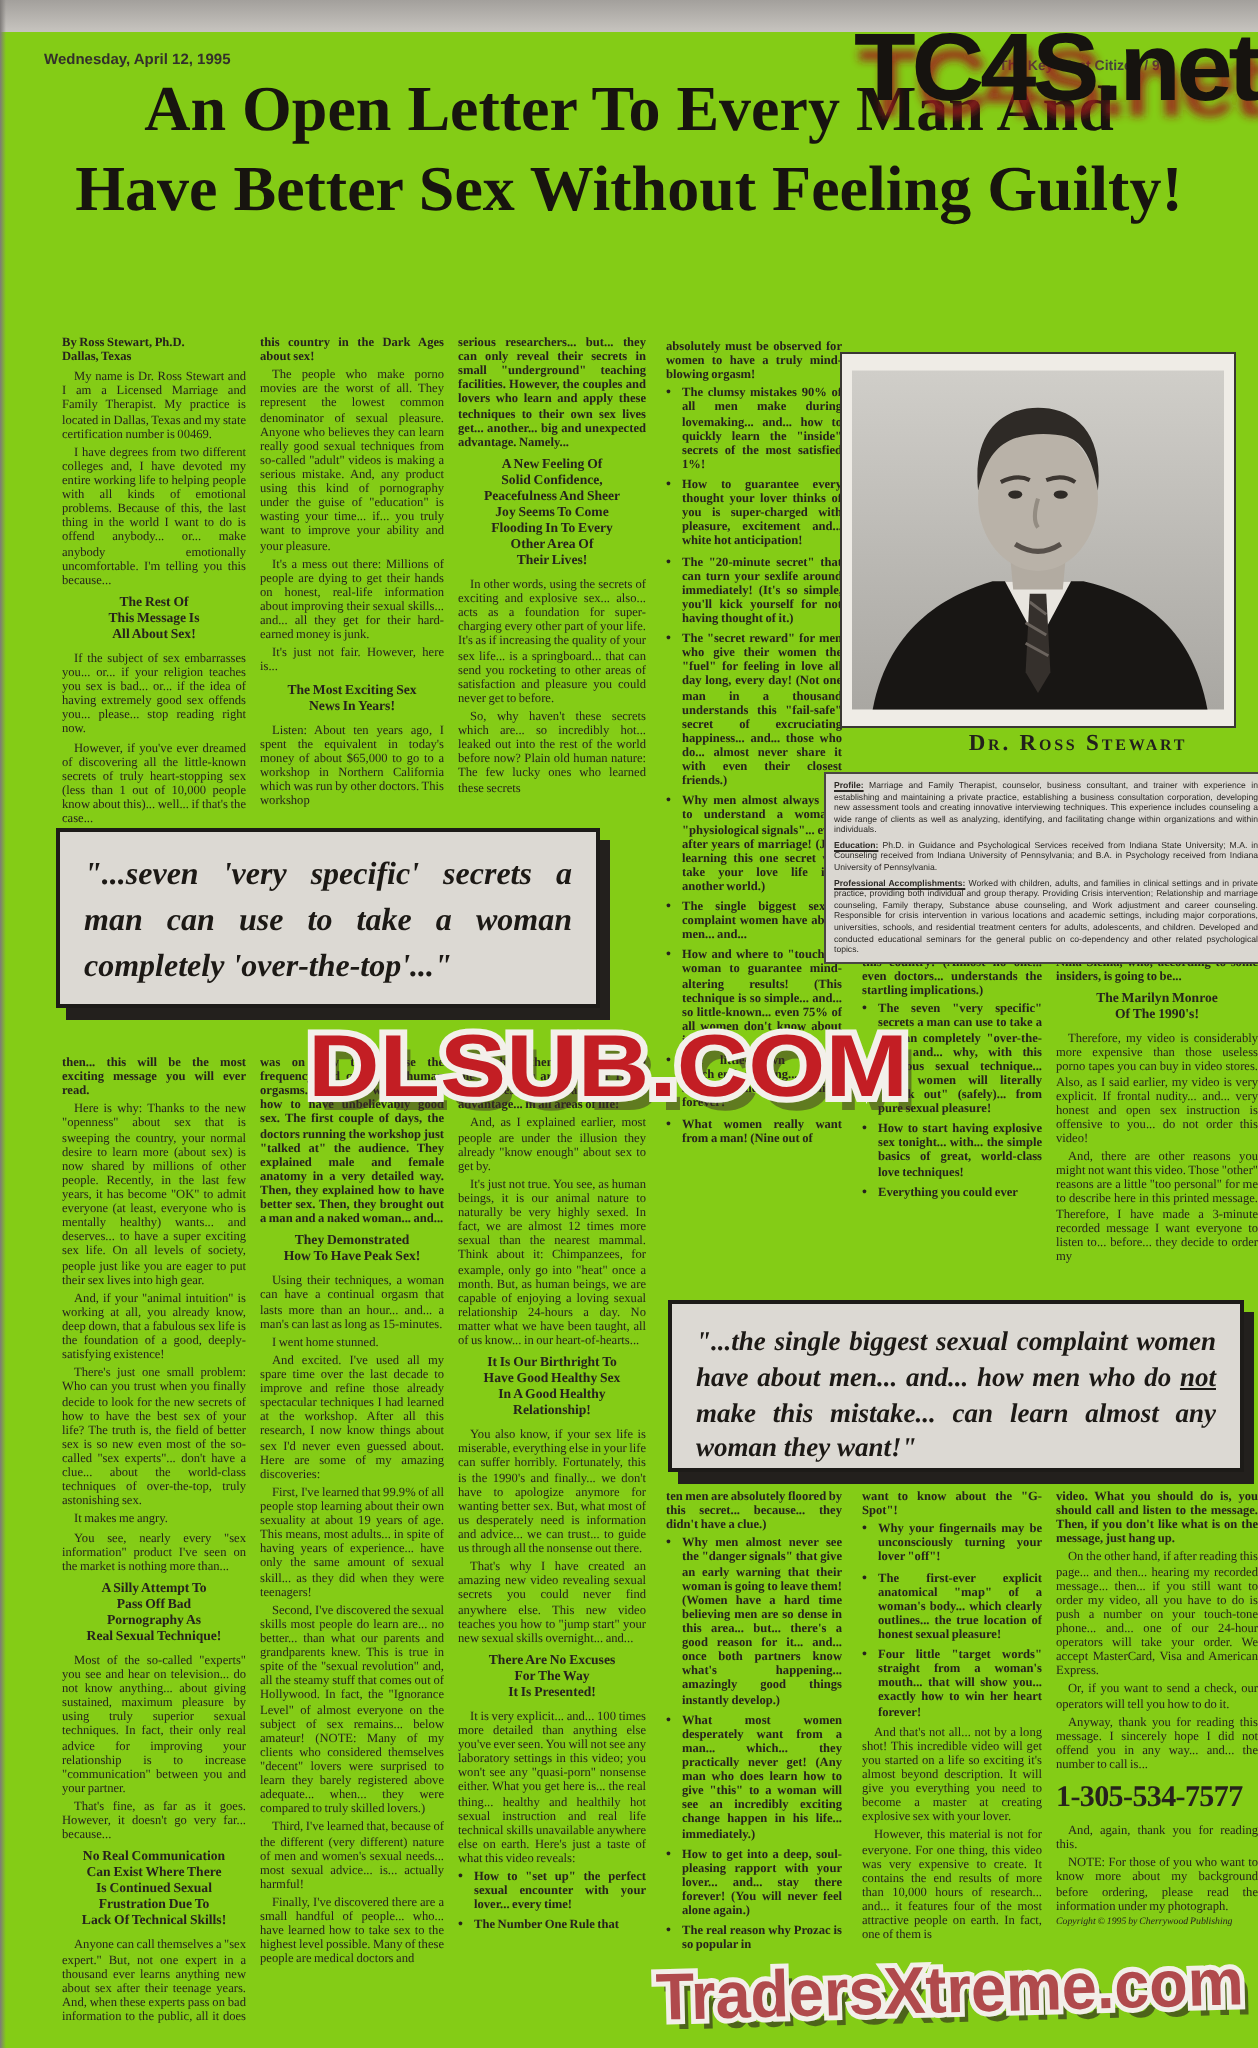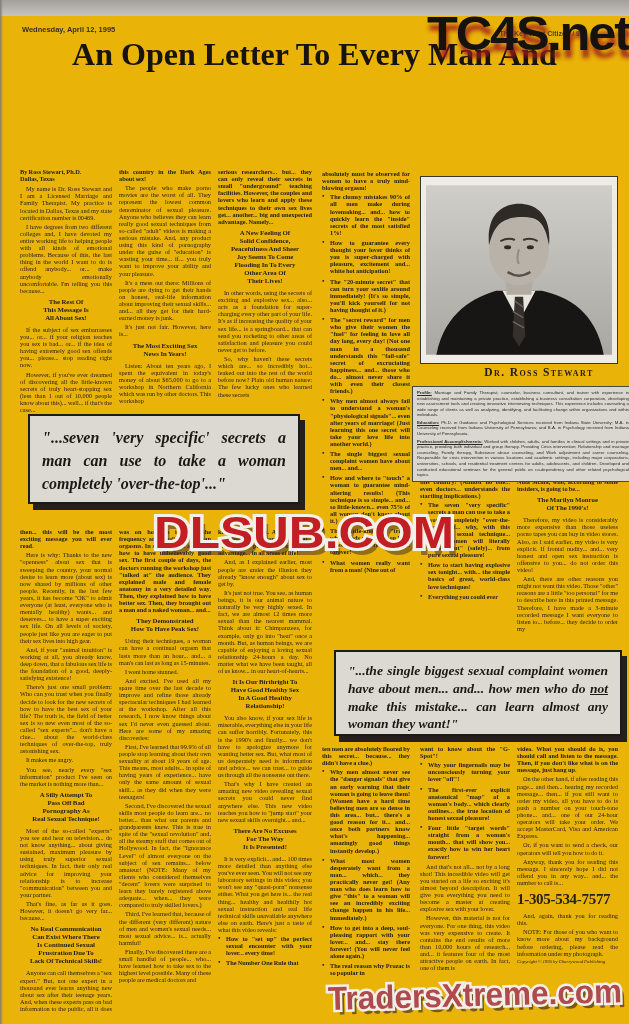--- a/index.html
+++ b/index.html
@@ -2,35 +2,35 @@
 <html><head>
 <meta charset="utf-8">
 <style>
   html,body{margin:0;padding:0;background:#8f8d8a;}
   .page{position:relative;width:629px;height:1024px;overflow:hidden;
     background:
       radial-gradient(ellipse at 2% 0%, rgba(0,0,0,0.18), transparent 18%),
       radial-gradient(ellipse at 50% 120%, rgba(0,0,0,0.05), transparent 40%),
       linear-gradient(#bdbab5, #d9d6d0 22px, #d9d6d0 96%, #cuc 100%),
       #d9d6d0;
-    background-color:#eab308;
+    background-color:#84cc16;
     font-family:"Liberation Serif", serif; color:#26221d;}
   .scan-top{position:absolute;top:0;left:0;right:0;height:16px;
     background:linear-gradient(#a3a09c,#c7c4bf);}
   .scan-left{position:absolute;top:0;left:0;bottom:0;width:3px;
     background:linear-gradient(90deg,#7e7b78,rgba(126,123,120,0));}
   .date{position:absolute;left:22px;top:25px;font-family:"Liberation Sans",sans-serif;
     font-weight:bold;font-size:7.5px;color:#33302b;}
   .publication{position:absolute;right:44px;top:30px;font-family:"Liberation Sans",sans-serif;
     font-weight:bold;font-size:7px;color:#45423d;z-index:2;}
   .headline{position:absolute;left:8px;right:8px;top:34px;text-align:center;
     font-weight:bold;font-size:32px;line-height:1.26;color:#17140f;z-index:3;}
   
   .seg{position:absolute;overflow:hidden;font-size:6.3px;line-height:1.13;
-    text-align:justify;word-spacing:-0.3px;}
+    text-align:justify;word-spacing:-0.3px;margin-left:11px;}
   .blk{margin:0 0 2px 0;}
   .blk.p{text-indent:6px;}
   .blk.fr{font-weight:bold;}
   .blk.by{font-weight:bold;white-space:pre-line;margin-bottom:3px;}
   .blk.h{font-weight:bold;text-align:center;white-space:pre-line;margin:4px 0;
     font-size:6.8px;line-height:1.18;text-indent:0;}
   .blk.li{position:relative;padding-left:8px;font-weight:bold;margin:0 0 3px 0;}
   .blk.li::before{content:"\2022";position:absolute;left:0;top:0;font-size:7px;}
   .blk.big{font-weight:bold;font-size:15px;line-height:1.2;white-space:nowrap;
     letter-spacing:-0.3px;margin:4px 0;text-align:left;}
@@ -78,20 +78,21 @@
 
 <div class="page">
   <div class="scan-top"></div>
   <div class="scan-left"></div>
 
   <div class="date">Wednesday, April 12, 1995</div>
   <div class="publication">The Key West Citizen / 9A</div>
 
   <div class="headline">
     <div>An Open Letter To Every Man And</div>
+    <div>Have Better Sex Without Feeling Guilty!</div>
   </div>
 
   <div class="seg" id="col1a">
       <div class="blk by">By Ross Stewart, Ph.D.
 Dallas, Texas</div>
       <div class="blk p">My name is Dr. Ross Stewart and I am a Licensed Marriage and Family Therapist. My practice is located in Dallas, Texas and my state certification number is 00469.</div>
       <div class="blk p">I have degrees from two different colleges and, I have devoted my entire working life to helping people with all kinds of emotional problems. Because of this, the last thing in the world I want to do is offend anybody... or... make anybody emotionally uncomfortable. I'm telling you this because...</div>
       <div class="blk h">The Rest Of
 This Message Is
 All About Sex!</div>

